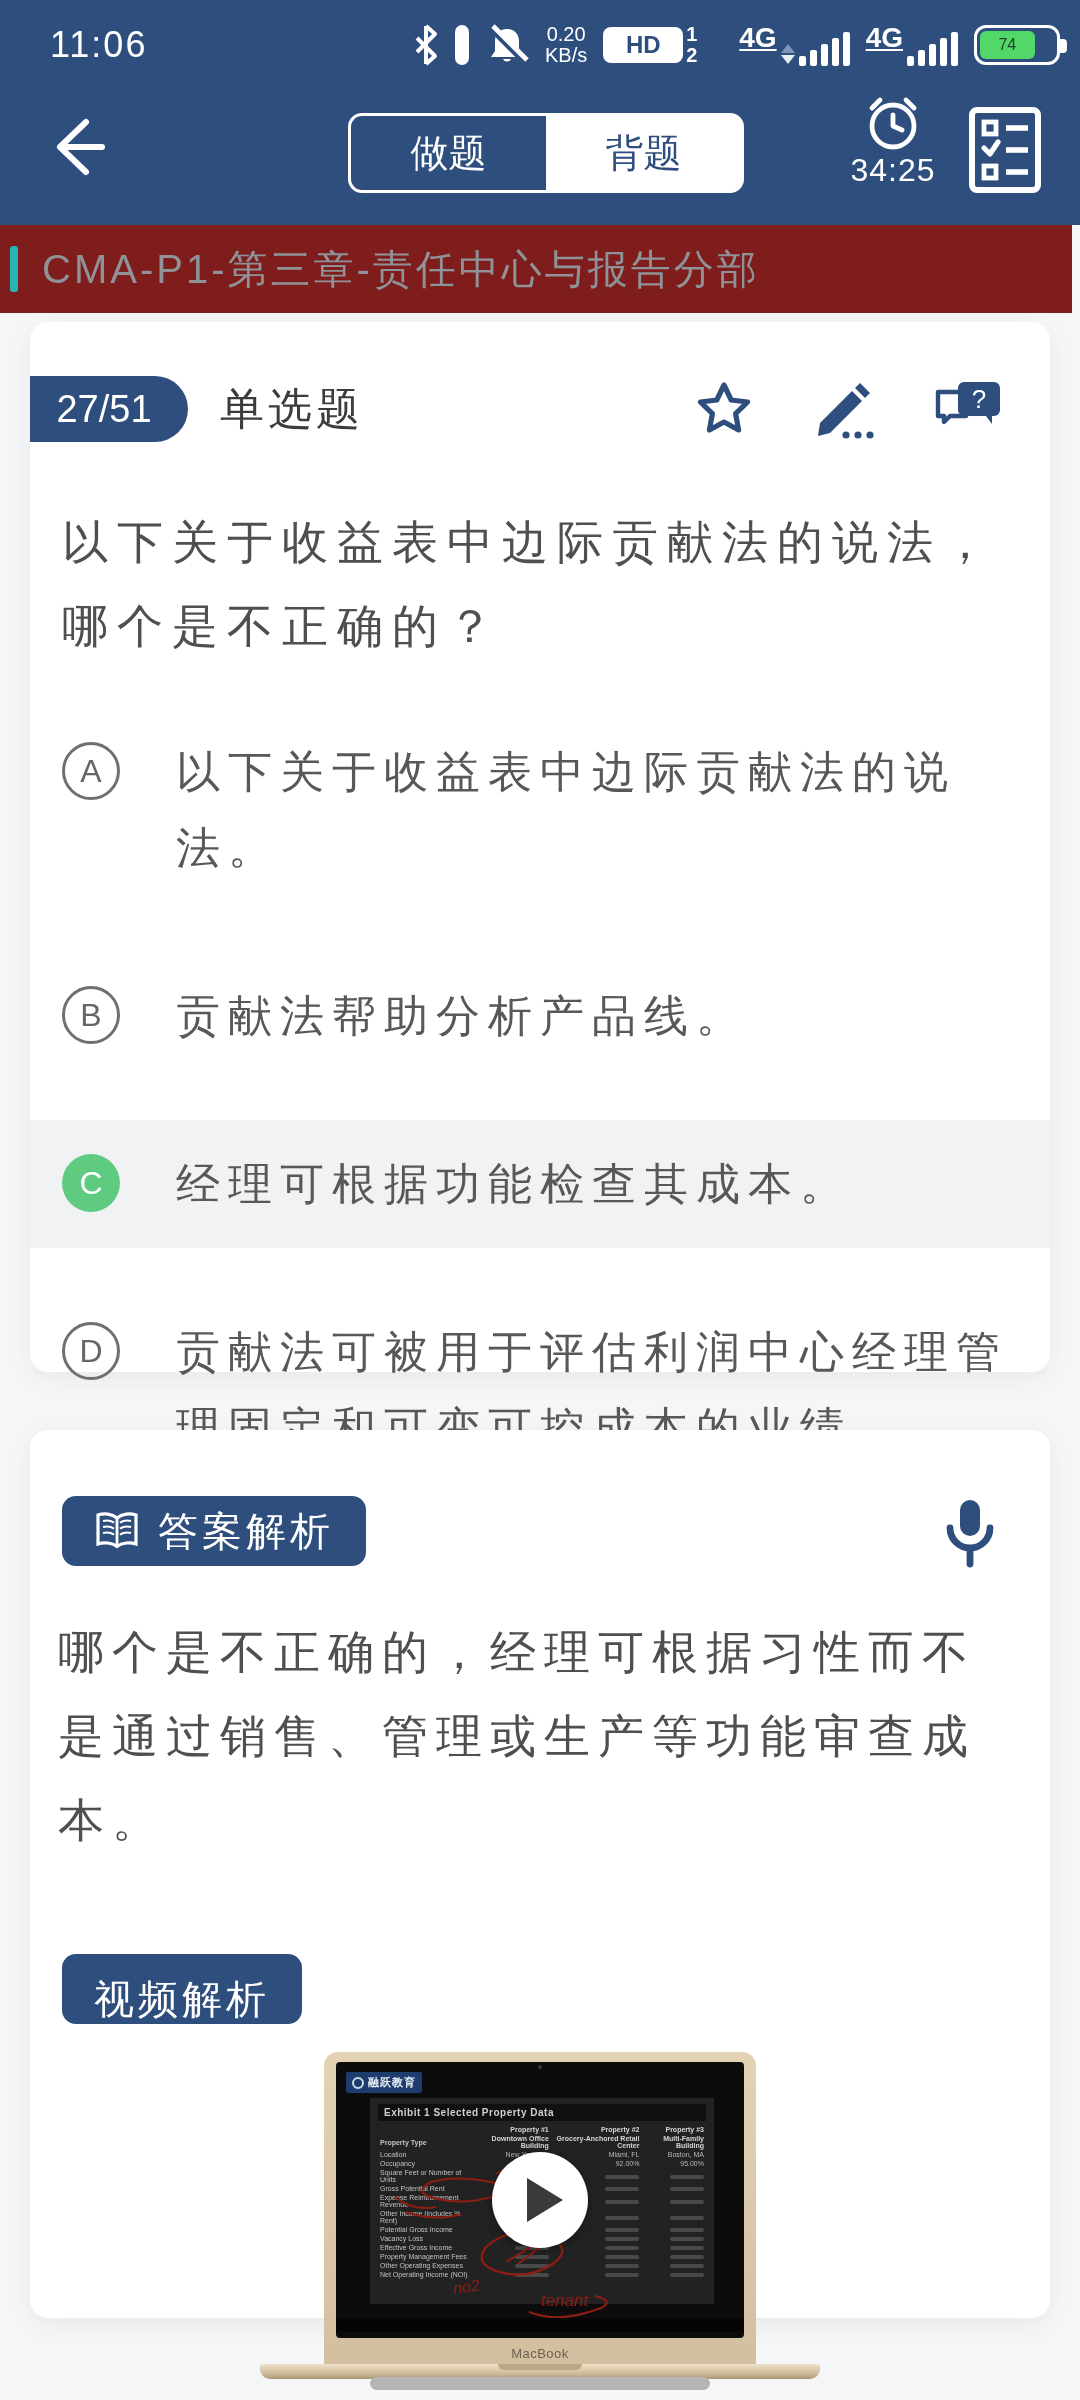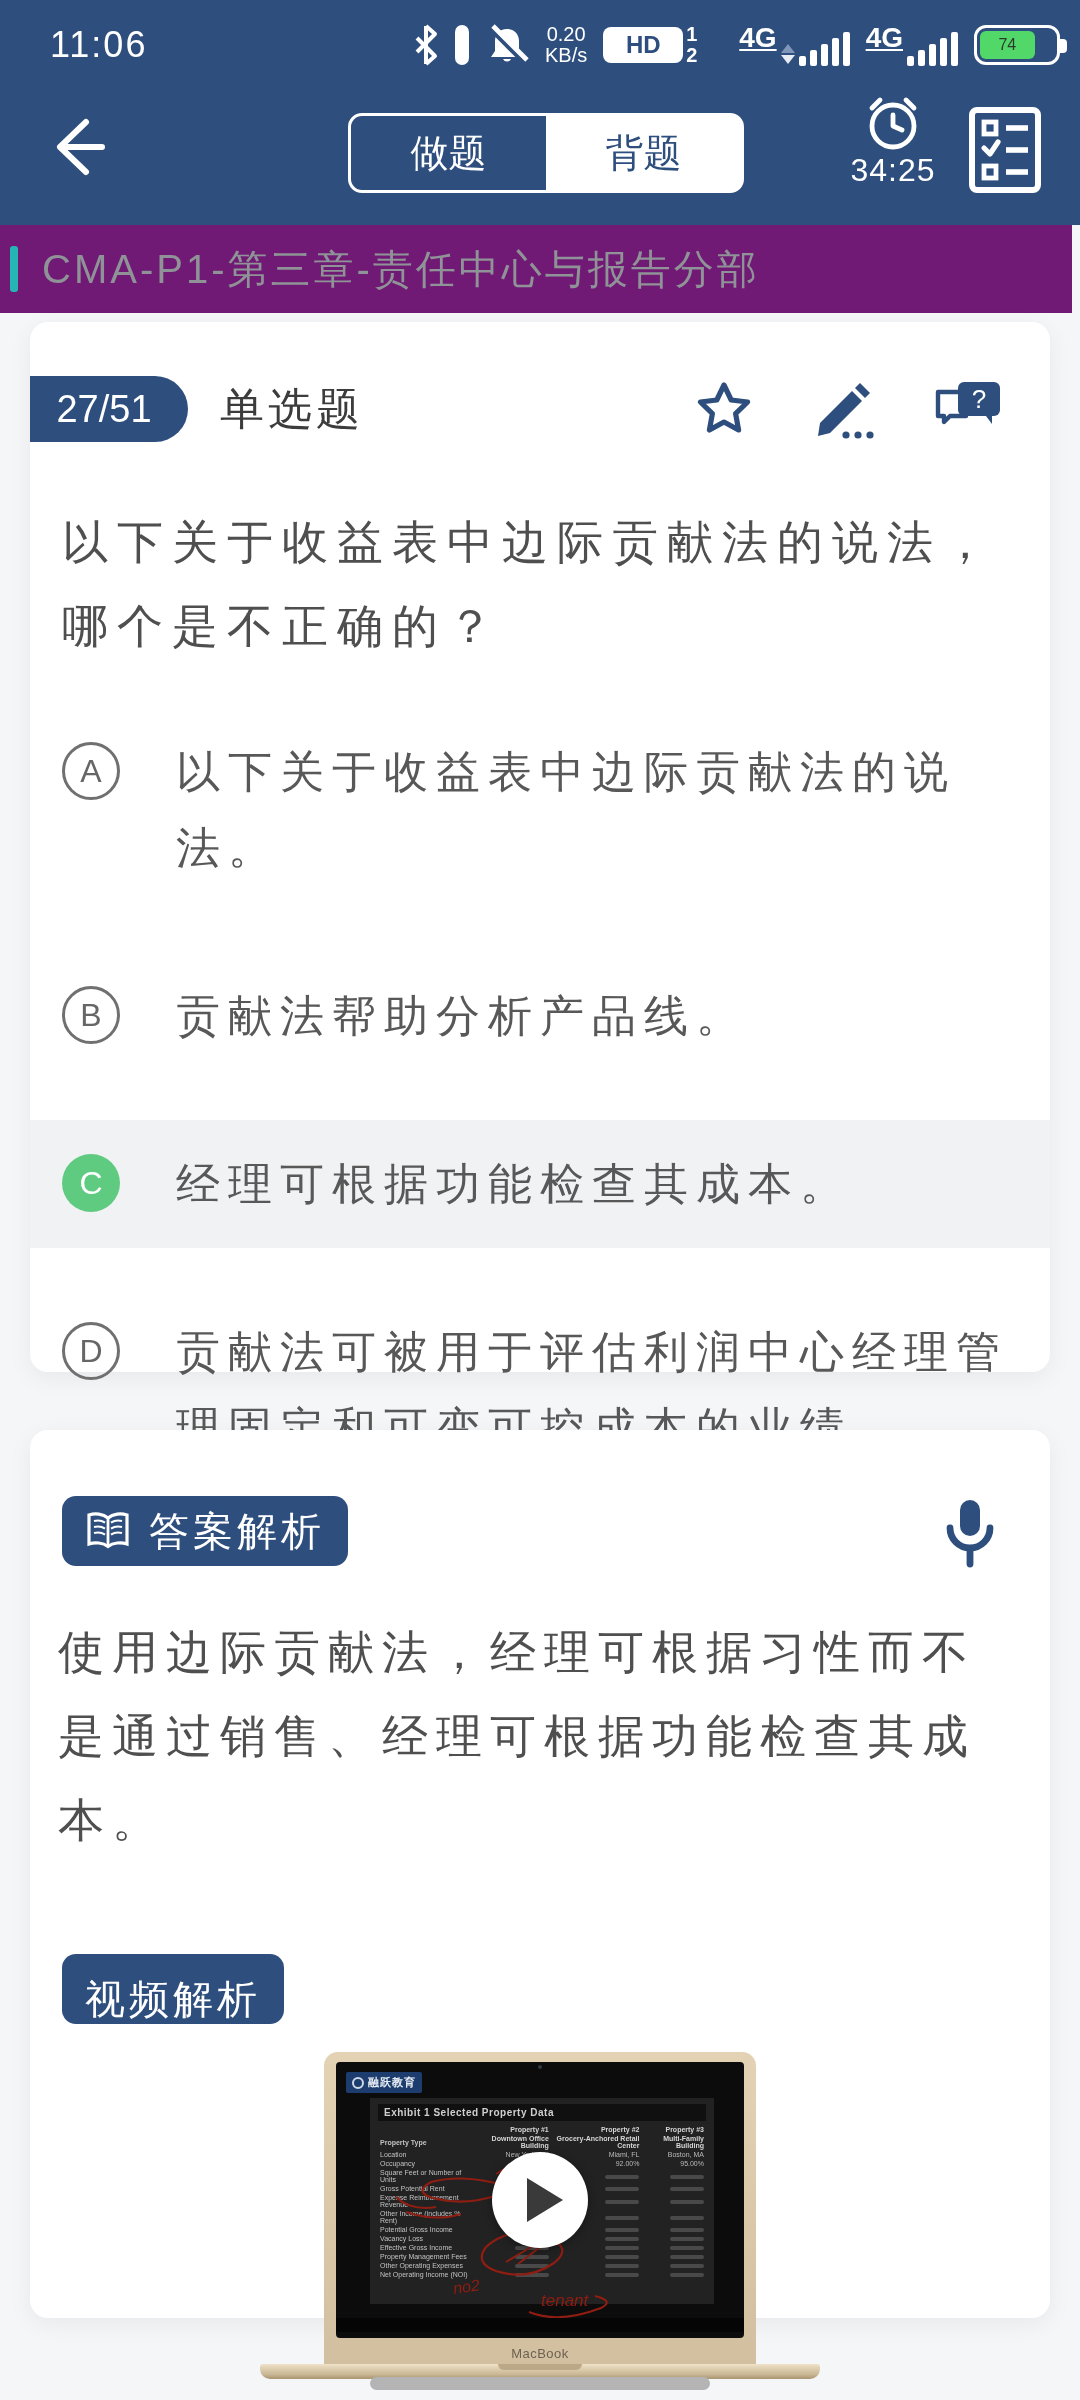--- a/index.html
+++ b/index.html
@@ -34,42 +34,42 @@
   .navrow { position:absolute; top:76px; left:0; right:0; height:149px; }
   .back-btn { position:absolute; left:42px; top:36px; width:70px; height:70px; }
   .toggle { position:absolute; left:348px; top:37px; width:396px; height:80px; border:3px solid #fff; border-radius:14px; display:flex; overflow:hidden; background:#fff; }
   .toggle .seg { flex:1; display:flex; align-items:center; justify-content:center; font-size:38px; }
   .seg-active { background:#2e4e7d; color:#fff; }
   .seg-idle { background:#fff; color:#2e4e7d; }
   .timer-wrap { position:absolute; right:132px; top:20px; width:110px; text-align:center; color:#fff; }
   .timer-text { font-size:32px; margin-top:2px; letter-spacing:1px; }
   .sheet-btn { position:absolute; right:36px; top:28px; width:78px; height:92px; }
   
-  .breadcrumb { position:absolute; top:225px; left:0; right:8px; height:88px; display:flex; align-items:center; background:#701a75; }
+  .breadcrumb { position:absolute; top:225px; left:0; right:8px; height:88px; display:flex; align-items:center; background:#7f1d1d; }
   .crumb-bar { width:8px; height:46px; background:#27b4b4; border-radius:3px; margin-left:10px; }
   .crumb-text { margin-left:24px; font-size:40px; letter-spacing:3px; color:#8f9296; white-space:nowrap; overflow:hidden; }
   
   .card { position:absolute; left:30px; width:1020px; background:#fff; border-radius:18px; box-shadow:0 6px 24px rgba(0,0,0,0.06); }
   .q-card { top:322px; height:1050px; }
   .a-card { top:1430px; height:888px; }
   
   .q-head { position:relative; height:66px; margin-top:54px; display:flex; align-items:center; }
   .q-badge { height:66px; min-width:158px; background:#2e4e7d; color:#fff; font-size:38px; border-radius:0 33px 33px 0; display:flex; align-items:center; justify-content:center; padding:0 28px 0 18px; }
   .q-type { margin-left:32px; font-size:44px; color:#3c3c3c; letter-spacing:4px; }
   .q-icons { margin-left:auto; margin-right:46px; display:flex; align-items:center; gap:58px; }
   .q-stem { margin:58px 50px 0 32px; font-size:46px; line-height:84px; letter-spacing:9px; color:#4f4f4f; }
   
   .opt { display:flex; align-items:flex-start; padding:26px 40px 26px 32px; margin-top:40px; }
   .opt:first-of-type { margin-top:56px; }
   .opt-circle { flex:0 0 58px; width:58px; height:58px; border:3px solid #707070; border-radius:50%; display:flex; align-items:center; justify-content:center; font-size:32px; color:#666; margin-top:8px; }
   .opt-selected { background:#f0f2f4; }
   .opt-selected .opt-circle { border:none; background:#5fcb80; color:#fff; }
   .opt-text { margin-left:56px; font-size:44px; line-height:76px; letter-spacing:8px; color:#585858; }
   
-  .sec-btn { margin:66px 0 0 32px; display:inline-flex; align-items:center; gap:18px; background:#2e4e7d; color:#fff; border:none; border-radius:14px; height:70px; padding:0 23px; font-size:40px; letter-spacing:4px; font-family:"Liberation Sans",sans-serif; }
+  .sec-btn { margin:66px 0 0 32px; display:inline-flex; align-items:center; gap:18px; background:#2e4e7d; color:#fff; border:none; border-radius:14px; height:70px; padding:0 32px; font-size:40px; letter-spacing:4px; font-family:"Liberation Sans",sans-serif; }
   .mic-btn { position:absolute; right:52px; top:66px; width:56px; height:74px; }
   .a-body { margin:44px 40px 0 28px; font-size:46px; line-height:84px; letter-spacing:8px; color:#4f4f4f; }
   .video-btn { margin-top:92px;flex-direction:column; }
   
   .laptop { position:relative; width:560px; margin:28px auto 0; }
   .lid { position:relative; width:432px; margin:0 auto; background:linear-gradient(#e3d2b4,#d2bf9f); border-radius:14px 14px 0 0; padding:10px 12px 28px; }
   .screen { position:relative; width:408px; height:276px; background:#0c0c0c; border-radius:4px; overflow:hidden; }
   .cam-dot { position:absolute; top:3px; left:50%; width:4px; height:4px; margin-left:-2px; border-radius:50%; background:#2f3a45; }
   .brand-chip { position:absolute; top:10px; left:10px; display:flex; align-items:center; gap:4px; background:#1d3d6e; padding:3px 6px; border-radius:2px; }
   .brand-ring { width:12px; height:12px; border:2px solid #cfd8e6; border-radius:50%; }
@@ -254,21 +254,21 @@
     <span>答案解析</span>
   </button>
   <span class="mic-btn">
     <svg width="56" height="74" viewBox="0 0 28 37">
       <rect x="9" y="2" width="10" height="18" rx="5" fill="#2e4e7d"></rect>
       <path d="M4 16 a10 10 0 0 0 20 0" stroke="#2e4e7d" stroke-width="3.4" fill="none" stroke-linecap="round"></path>
       <line x1="14" y1="27" x2="14" y2="34" stroke="#2e4e7d" stroke-width="3.4" stroke-linecap="round"></line>
     </svg>
   </span>
 
-  <div class="a-body">使用边际贡献法，经理可根据习性而不是通过销售、经理可根据功能检查其成本。</div>
+  <div class="a-body">哪个是不正确的，经理可根据习性而不是通过销售、管理或生产等功能审查成本。</div>
 
   <button class="sec-btn video-btn">
     <svg width="46" height="42" viewBox="0 0 23 21">
       <path d="M11.5 4 C9 1.8 5 1.5 2 2.5 L2 17 C5 16 9 16.3 11.5 18.2 C14 16.3 18 16 21 17 L21 2.5 C18 1.5 14 1.8 11.5 4 Z" stroke="#fff" stroke-width="1.6" fill="none"></path>
       <path d="M11.5 4 L11.5 18" stroke="#fff" stroke-width="1.4"></path>
       <path d="M4.5 5.5 C6.5 5 8.5 5.3 10 6.3 M4.5 8.5 C6.5 8 8.5 8.3 10 9.3 M4.5 11.5 C6.5 11 8.5 11.3 10 12.3 M13 6.3 C14.5 5.3 16.5 5 18.5 5.5 M13 9.3 C14.5 8.3 16.5 8 18.5 8.5 M13 12.3 C14.5 11.3 16.5 11 18.5 11.5" stroke="#fff" stroke-width="1.1" fill="none"></path>
     </svg>
     <span>视频解析</span>
   </button>
 

